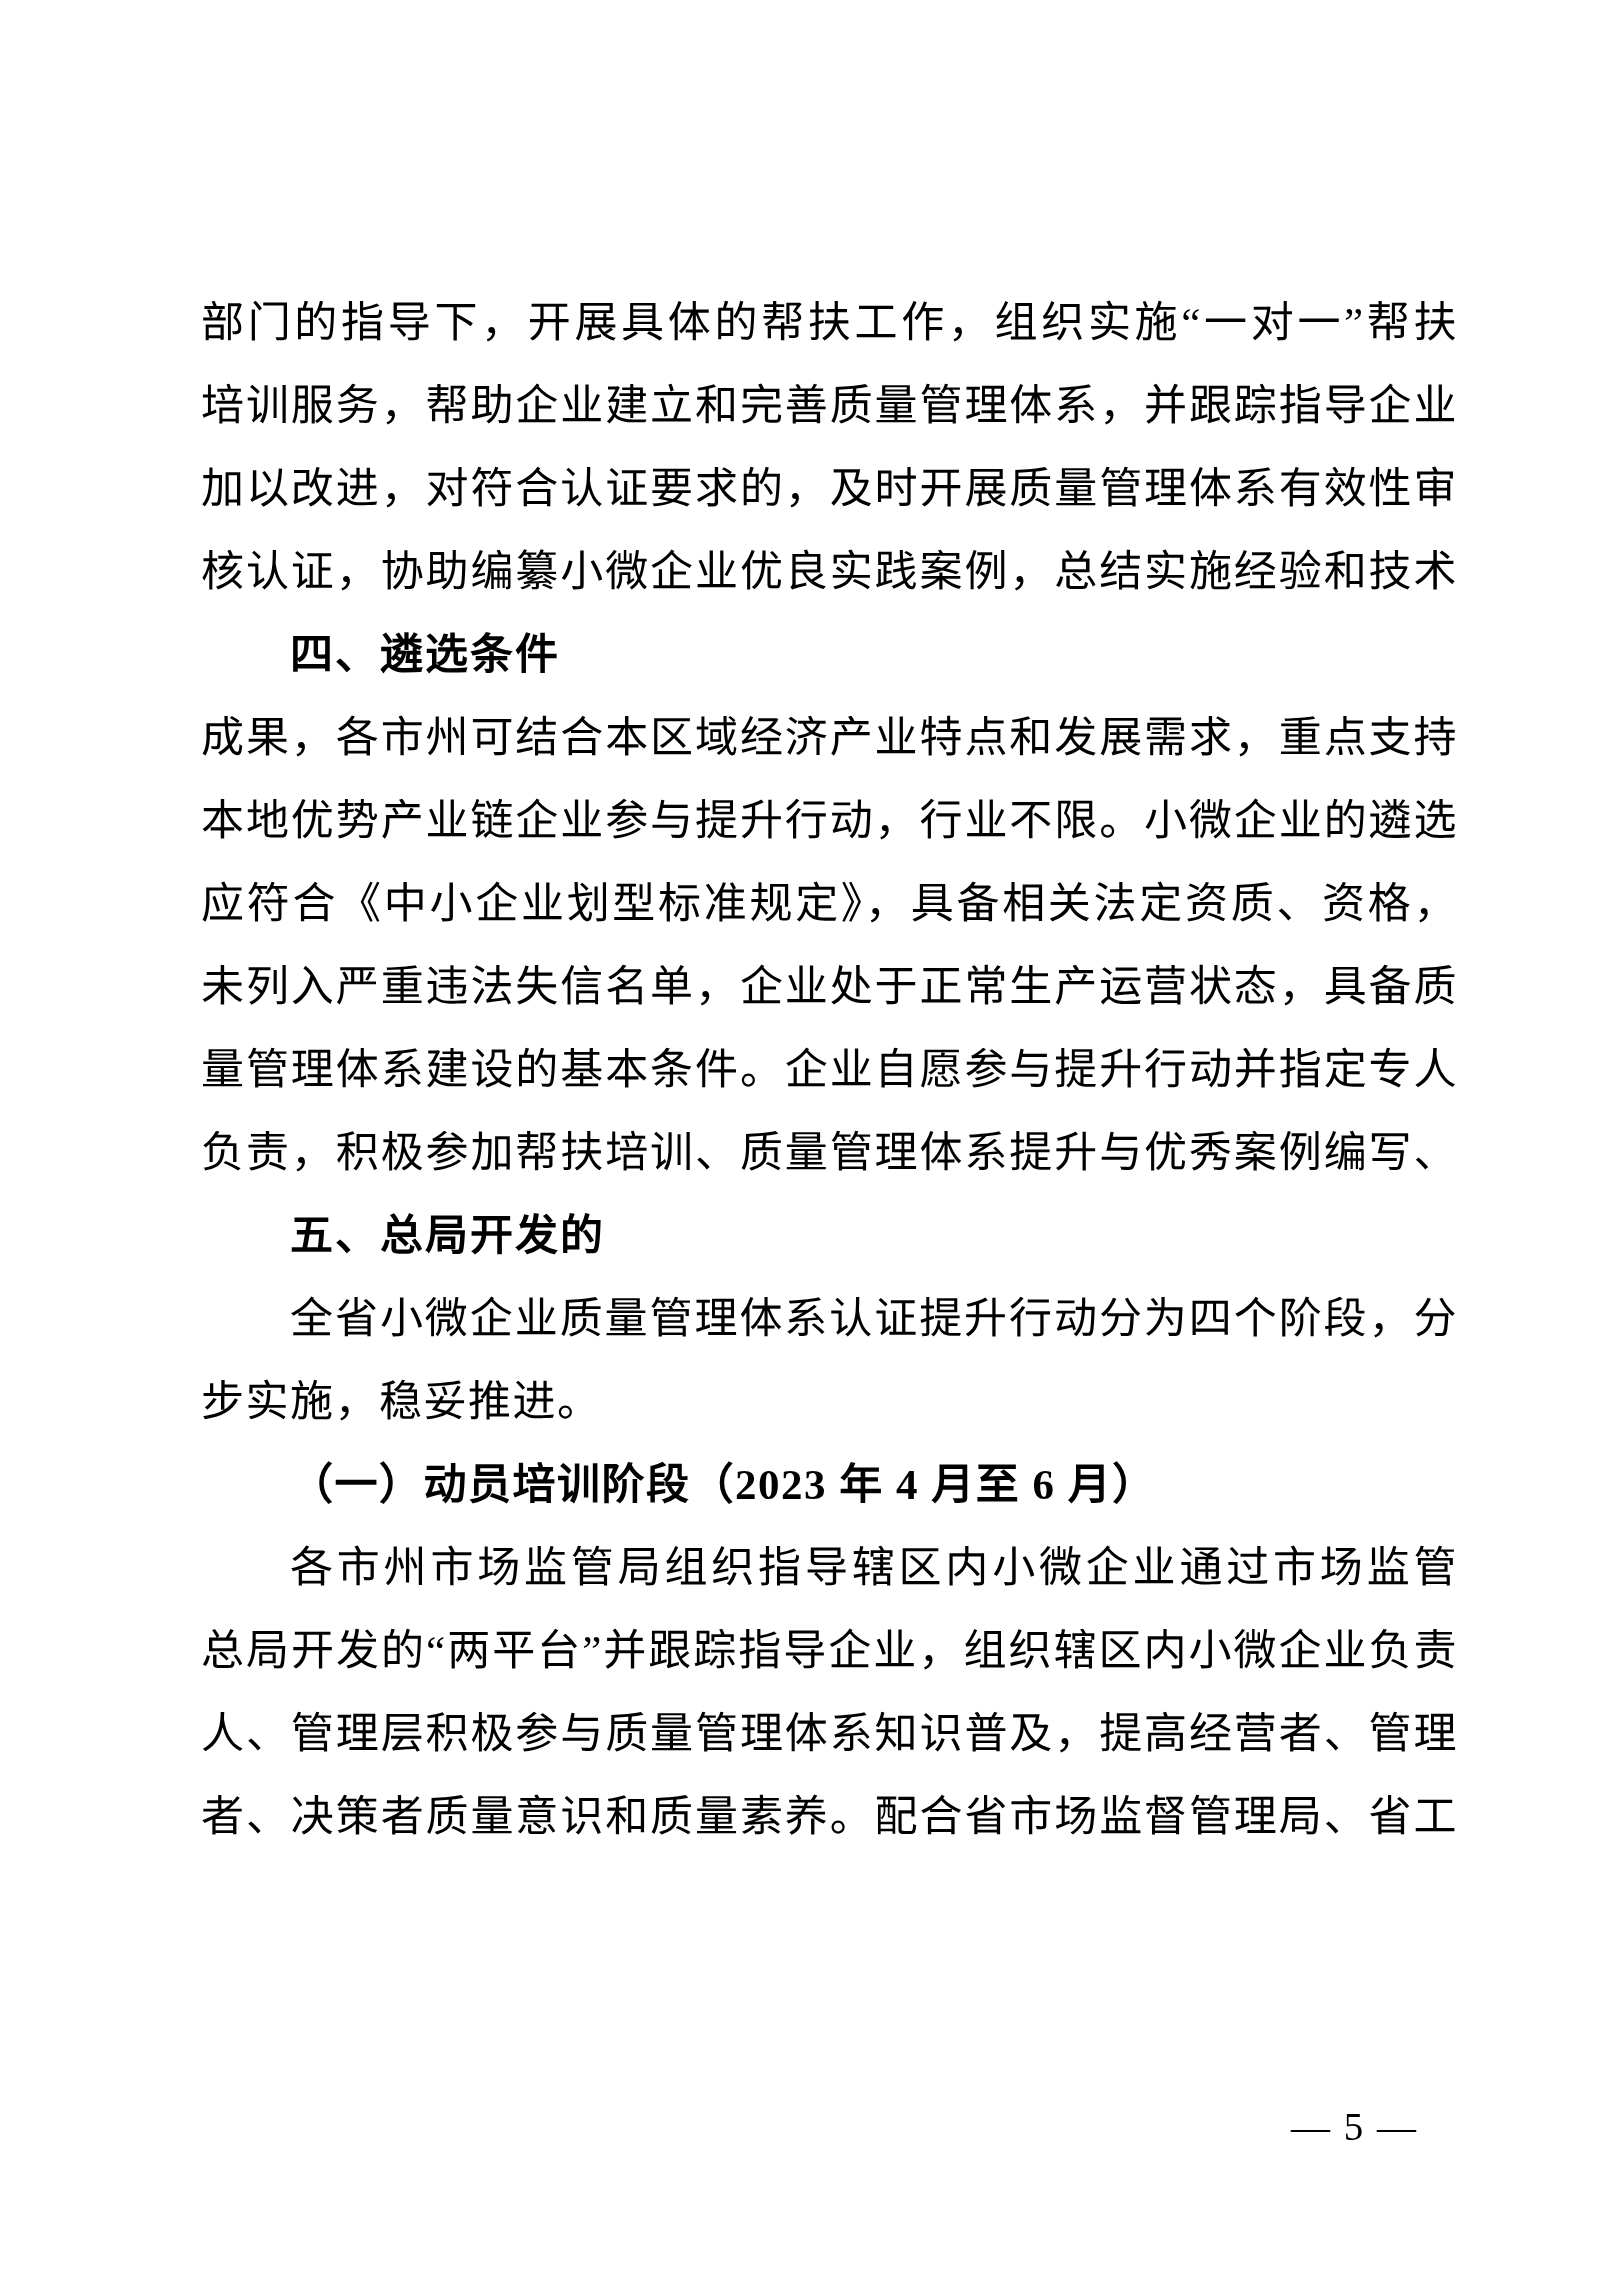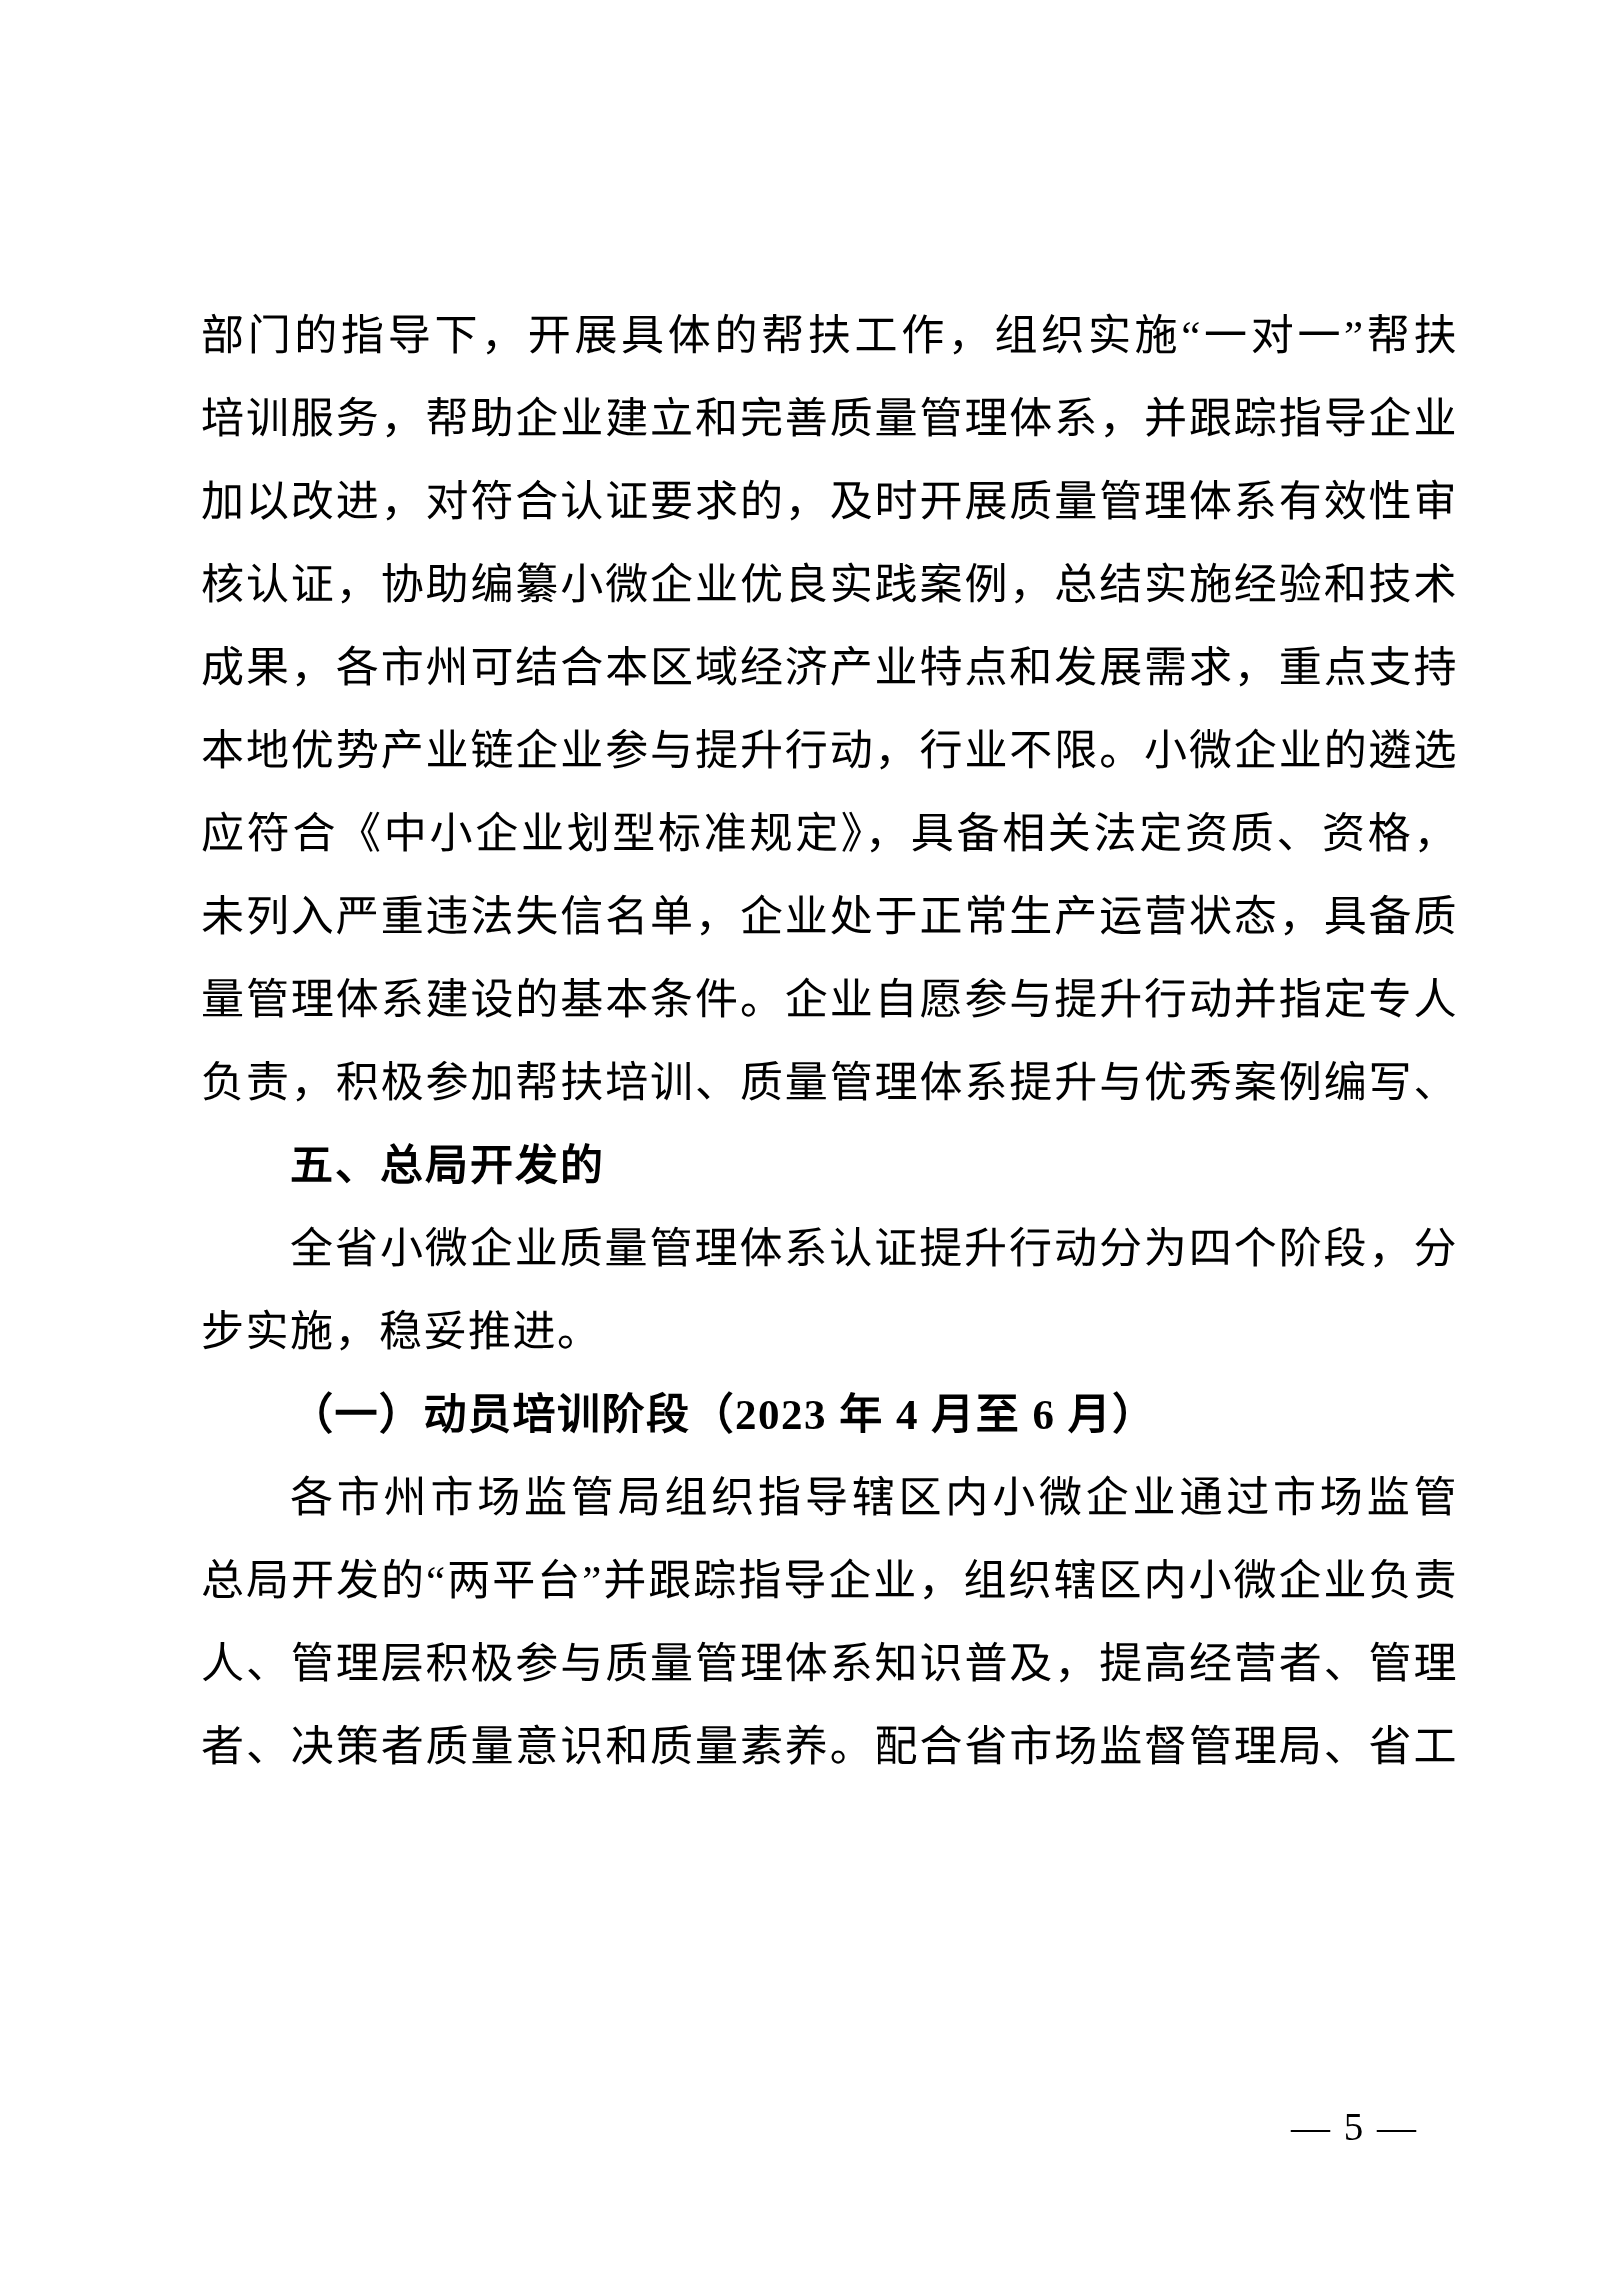--- a/index.html
+++ b/index.html
@@ -12,21 +12,21 @@
     width: 1620px;
     height: 2293px;
     background: #ffffff;
     color: #000000;
     font-family: "Liberation Serif", serif;
     overflow: hidden;
   }
   .content {
     position: absolute;
     left: 201px;
-    top: 294px;
+    top: 281px;
     width: 1257px;
   }
   .line {
     height: 83px;
     line-height: 83px;
     font-size: 43px;
     letter-spacing: 1.5px;
     white-space: normal;
     overflow: visible;
   }
@@ -58,20 +58,21 @@
 </style>
 </head>
 <body>
 
 <div class="page">
   <div class="content">
     <div class="line justify">部门的指导下，开展具体的帮扶工作，组织实施“一对一”帮扶</div>
     <div class="line justify">培训服务，帮助企业建立和完善质量管理体系，并跟踪指导企业</div>
     <div class="line justify">加以改进，对符合认证要求的，及时开展质量管理体系有效性审</div>
     <div class="line justify">核认证，协助编纂小微企业优良实践案例，总结实施经验和技术</div>
+    <div class="line h1 indent">四、遴选条件</div>
     <div class="line justify">成果，各市州可结合本区域经济产业特点和发展需求，重点支持</div>
     <div class="line justify">本地优势产业链企业参与提升行动，行业不限。小微企业的遴选</div>
     <div class="line justify">应符合《中小企业划型标准规定》，具备相关法定资质、资格，</div>
     <div class="line justify">未列入严重违法失信名单，企业处于正常生产运营状态，具备质</div>
     <div class="line justify">量管理体系建设的基本条件。企业自愿参与提升行动并指定专人</div>
     <div class="line justify">负责，积极参加帮扶培训、质量管理体系提升与优秀案例编写、</div>
     <div class="line h1 indent">五、总局开发的</div>
     <div class="line justify indent">全省小微企业质量管理体系认证提升行动分为四个阶段，分</div>
     <div class="line">步实施，稳妥推进。</div>
     <div class="line sub indent">（一）动员培训阶段（2023 年 4 月至 6 月）</div>

